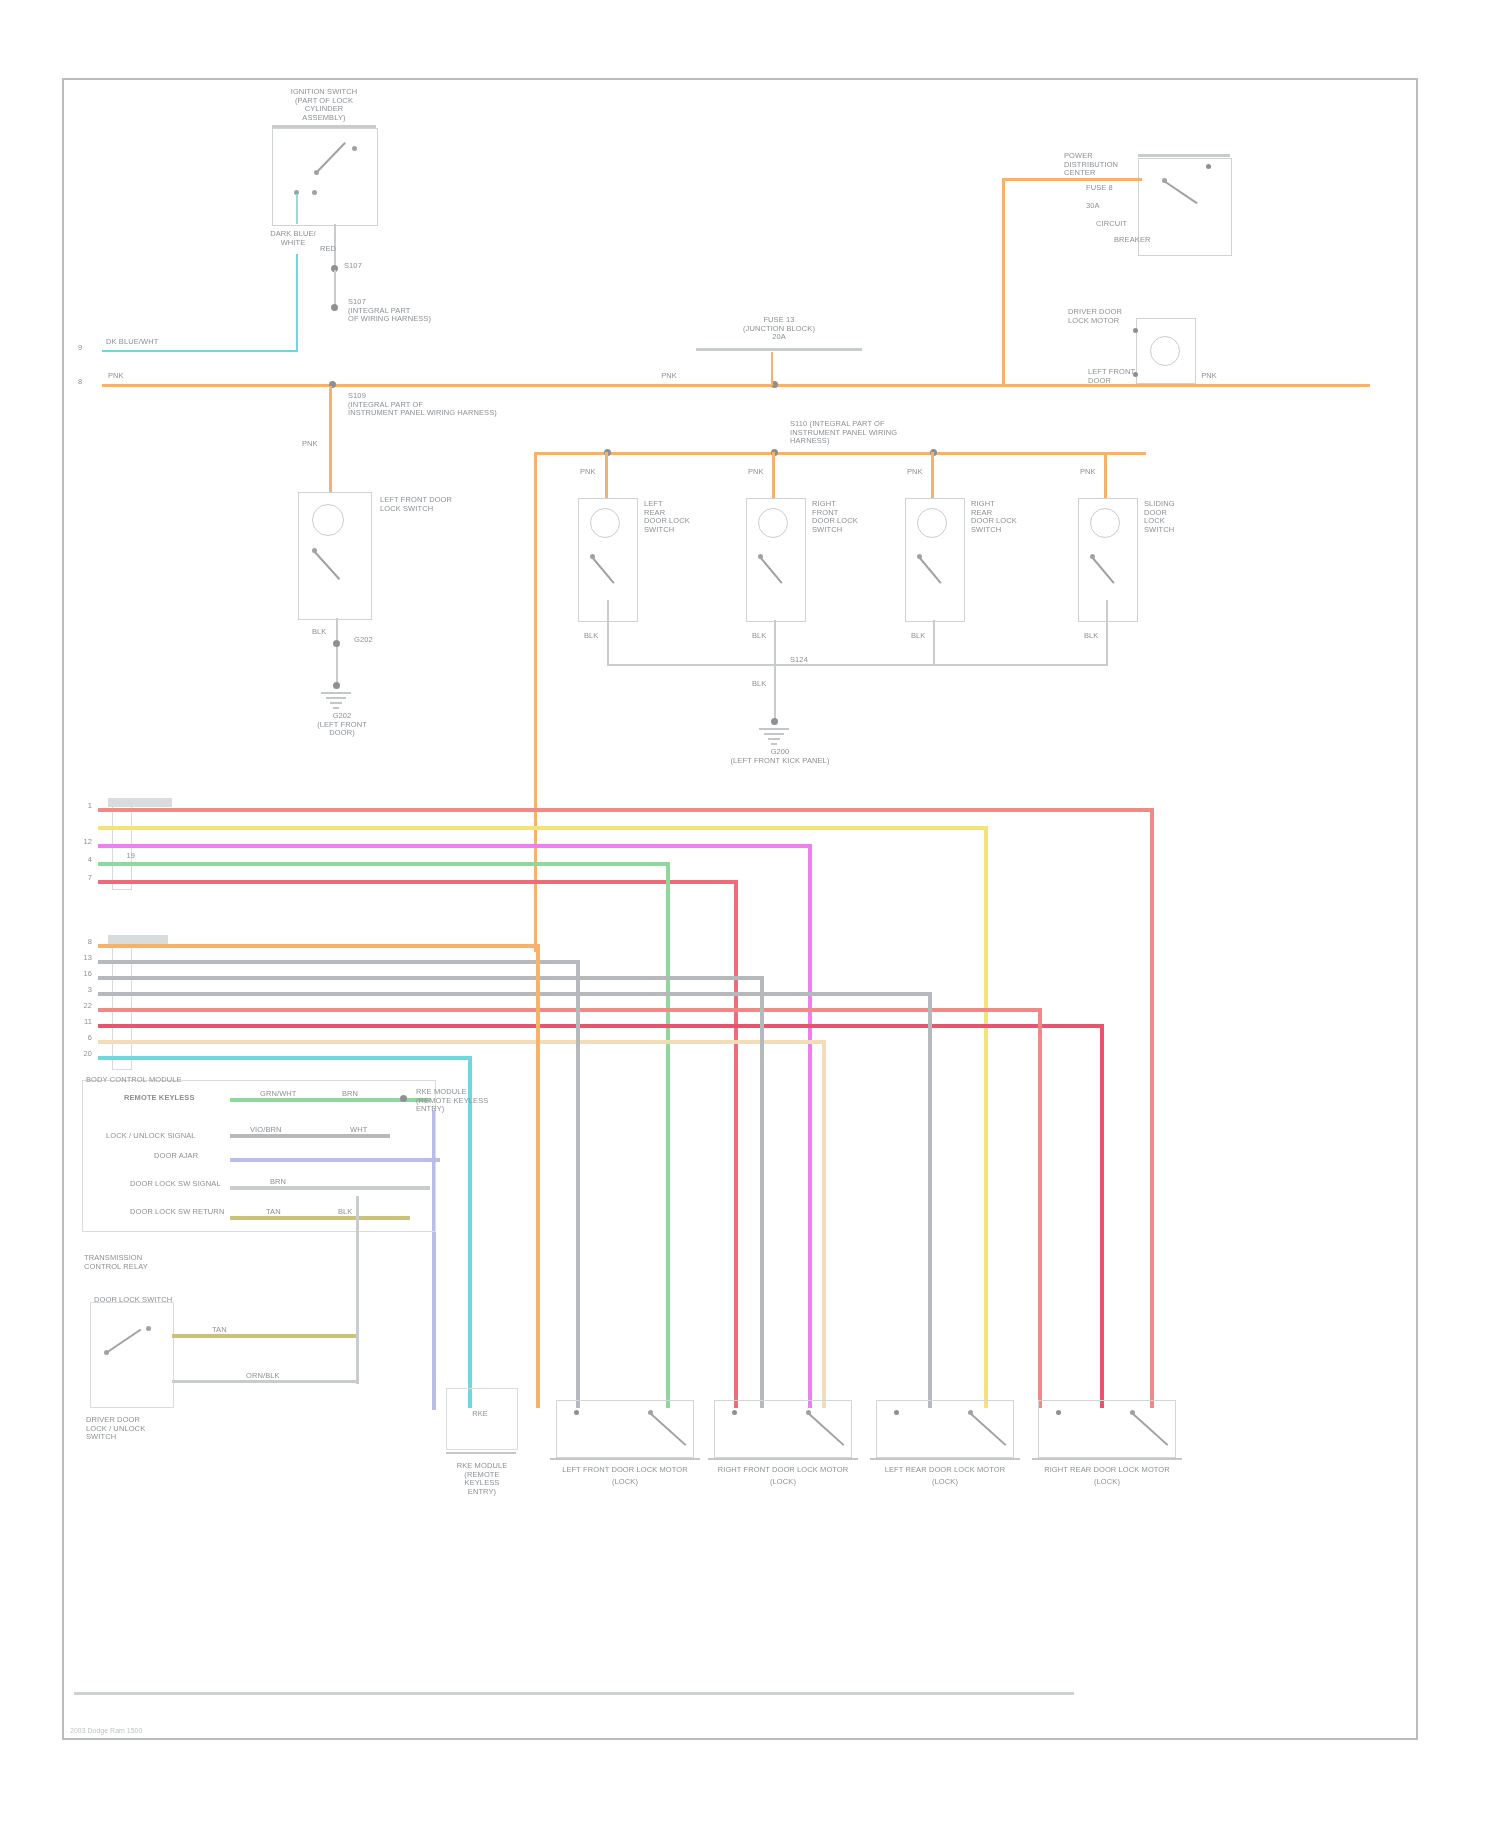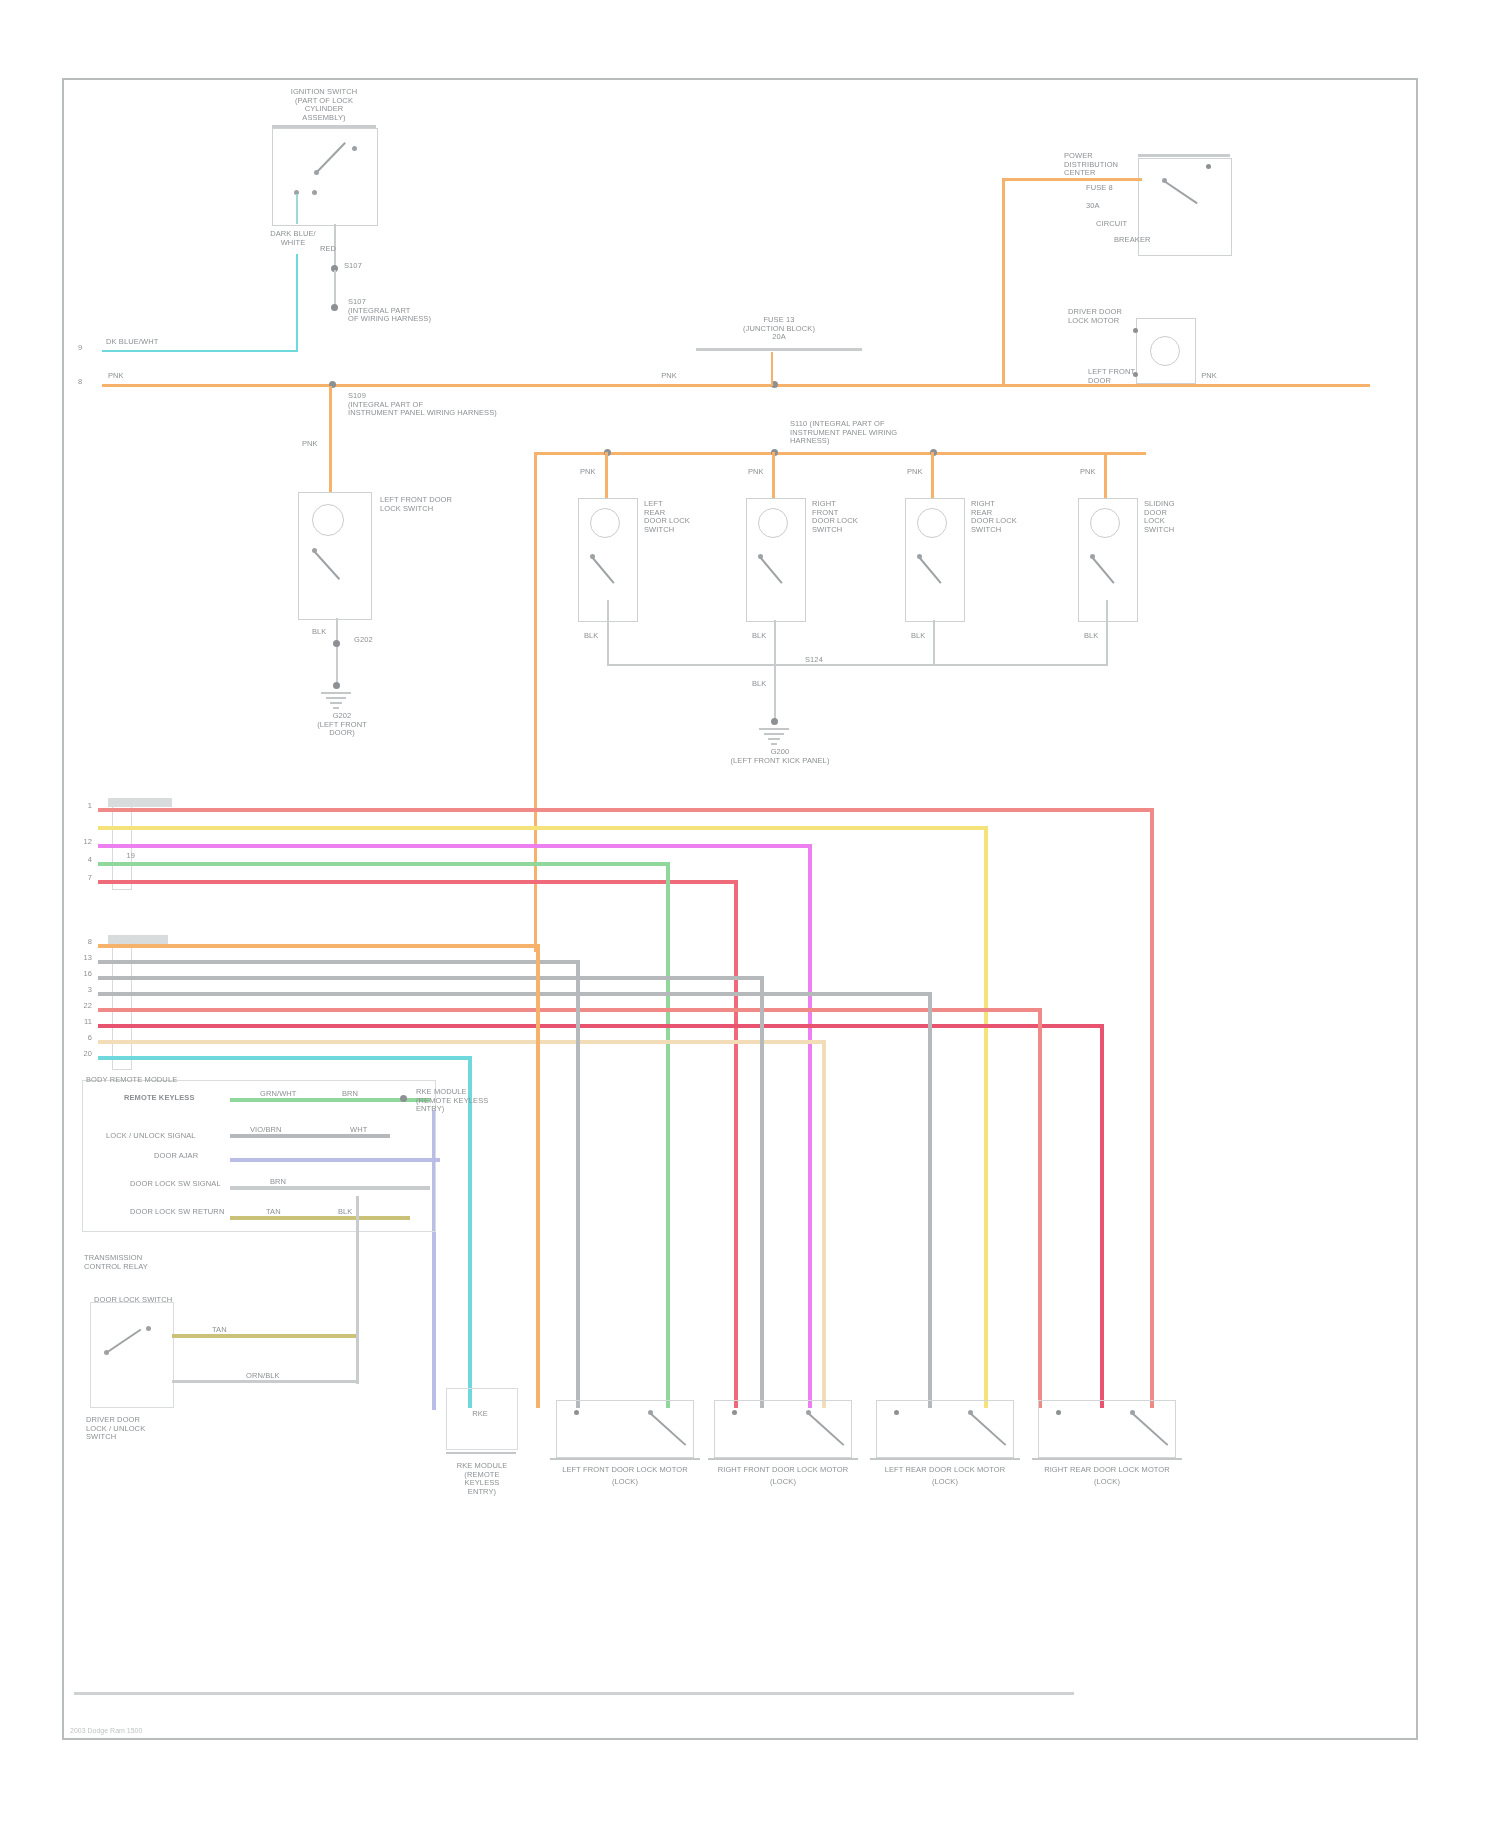--- a/index.html
+++ b/index.html
@@ -187,21 +187,21 @@
 DOOR
 LOCK
 SWITCH</div>
     <div class="wire v" style="left:1042px;top:540px;height:44px;"></div>
     <div class="lbl" style="left:1020px;top:552px;width:30px;">BLK</div>
 
     <div class="wire h" style="left:543px;top:584px;width:500px;"></div>
     <div class="wire v" style="left:543px;top:520px;height:66px;"></div>
     <div class="wire v" style="left:1042px;top:520px;height:66px;"></div>
     <div class="wire v" style="left:710px;top:560px;height:58px;"></div>
-    <div class="lbl" style="left:741px;top:576px;width:44px;">S124</div>
+    <div class="lbl" style="left:726px;top:576px;width:44px;">S124</div>
     <div class="wire v" style="left:710px;top:586px;height:54px;"></div>
     <div class="lbl" style="left:688px;top:600px;width:30px;">BLK</div>
     <div class="dot" style="left:707px;top:638px;"></div>
     <div class="gnd" style="left:694px;top:648px;width:32px;height:18px;">
       <i style="top:0;width:30px;"></i>
         <i style="top:5px;width:20px;"></i>
         <i style="top:10px;width:12px;"></i>
         <i style="top:15px;width:6px;"></i>
     </div>
     <div class="lbl c" style="left:656px;top:668px;width:120px;">G200
@@ -254,21 +254,21 @@
     <div class="wire v" style="left:696px;top:896px;height:432px;width:4px;background:#b6b9bb;"></div>
     <div class="wire v" style="left:864px;top:912px;height:416px;width:4px;background:#b6b9bb;"></div>
     <div class="wire v" style="left:974px;top:928px;height:400px;width:4px;background:#f08a86;"></div>
     <div class="wire v" style="left:1036px;top:944px;height:384px;width:4px;background:#e8536f;"></div>
     <div class="wire v" style="left:758px;top:960px;height:368px;width:4px;background:#f3ddb8;"></div>
     <div class="wire v" style="left:404px;top:976px;height:352px;width:4px;background:#6fd8dd;"></div>
 
     <div class="wire v" style="left:368px;top:1030px;height:300px;width:4px;background:#b9bde8;"></div>
 
     <div class="box" style="left:18px;top:1000px;width:352px;height:150px;border-color:#dadddd;"></div>
-    <div class="lbl" style="left:22px;top:996px;width:130px;">BODY REMOTE MODULE</div>
+    <div class="lbl" style="left:22px;top:996px;width:130px;">BODY CONTROL MODULE</div>
 
     <div class="lbl" style="left:60px;top:1014px;width:130px;font-weight:bold;">REMOTE KEYLESS</div>
     <div class="wire h" style="left:166px;top:1018px;width:200px;height:4px;background:#8fd79a;"></div>
     <div class="lbl" style="left:196px;top:1010px;width:60px;">GRN/WHT</div>
     <div class="lbl" style="left:278px;top:1010px;width:40px;">BRN</div>
     <div class="dot" style="left:336px;top:1015px;"></div>
     <div class="lbl" style="left:352px;top:1008px;width:90px;">RKE MODULE
 (REMOTE KEYLESS
 ENTRY)</div>
 

